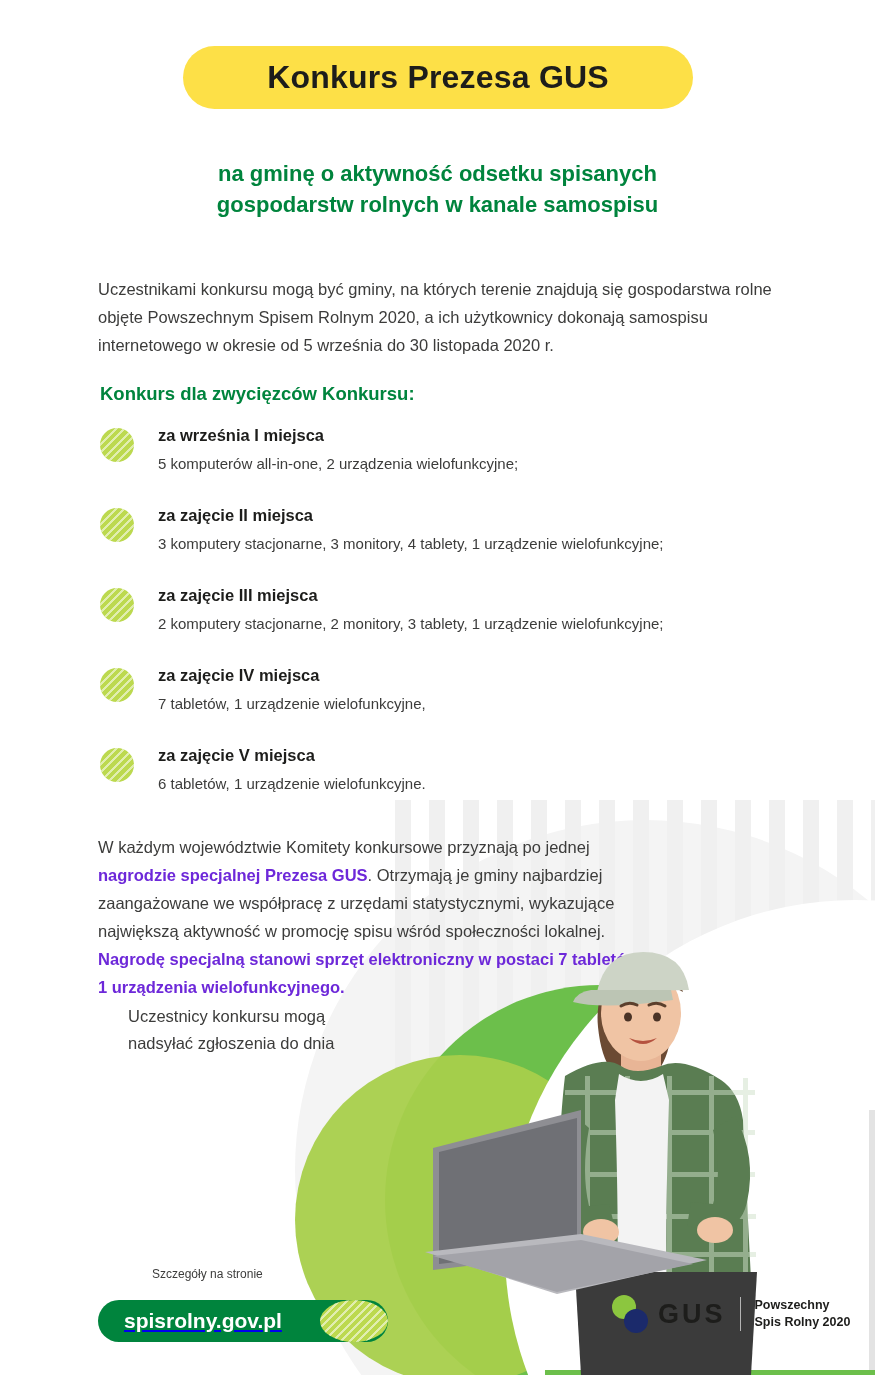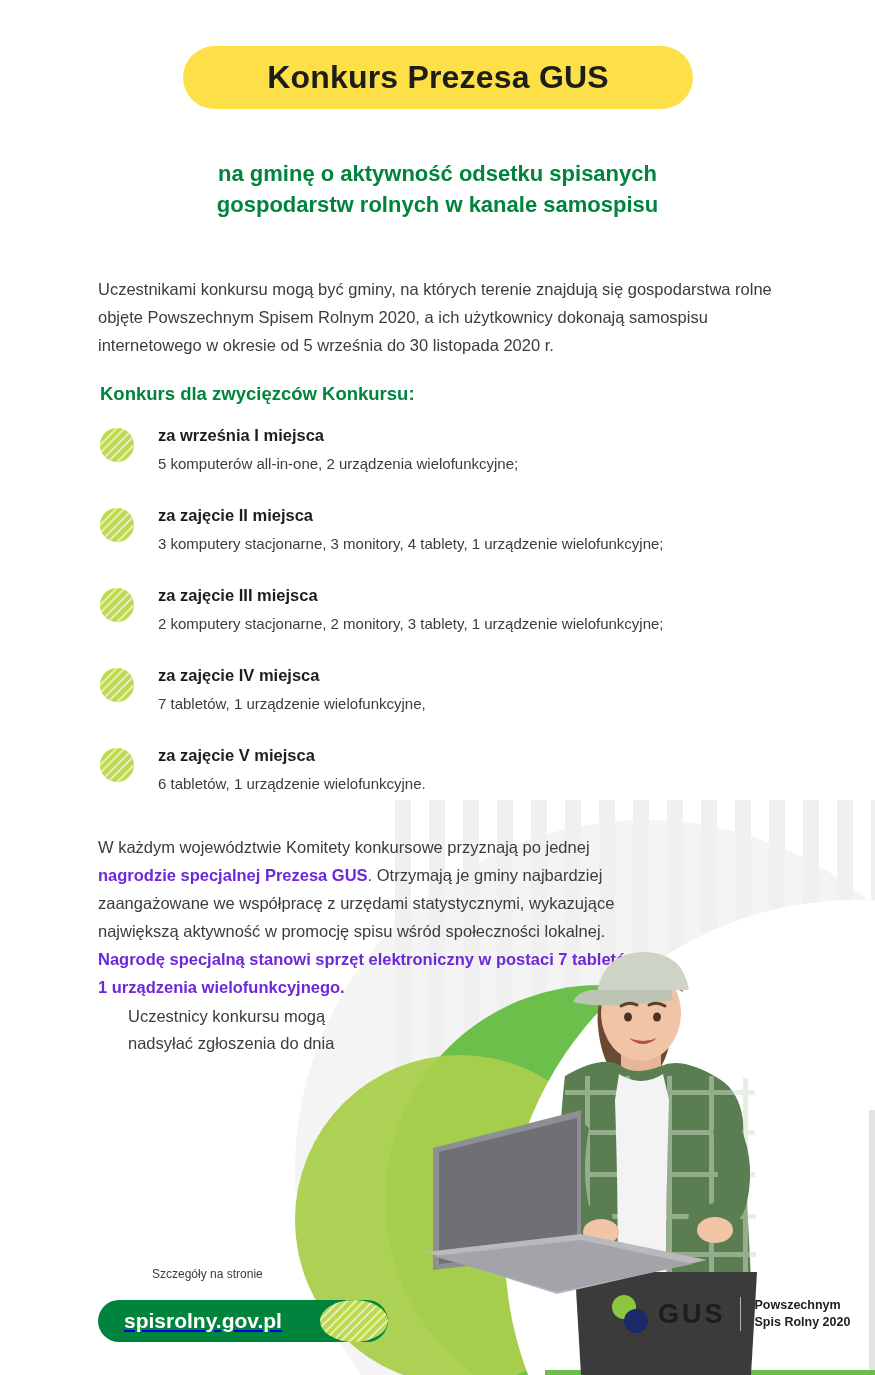--- a/index.html
+++ b/index.html
@@ -523,18 +523,18 @@
   </a>
 
   <div class="gus-logo">
     <span class="gus-mark">
       <span class="c1"></span>
         <span class="c2"></span>
     </span>
     <span class="gus-word">GUS</span>
     <span class="gus-sep"></span>
     <span class="gus-sub">
-      <div>Powszechnym</div>
+      <div>Powszechny</div>
       <div>Spis Rolny 2020</div>
     </span>
   </div>
 
 </div>
 
 </body></html>

